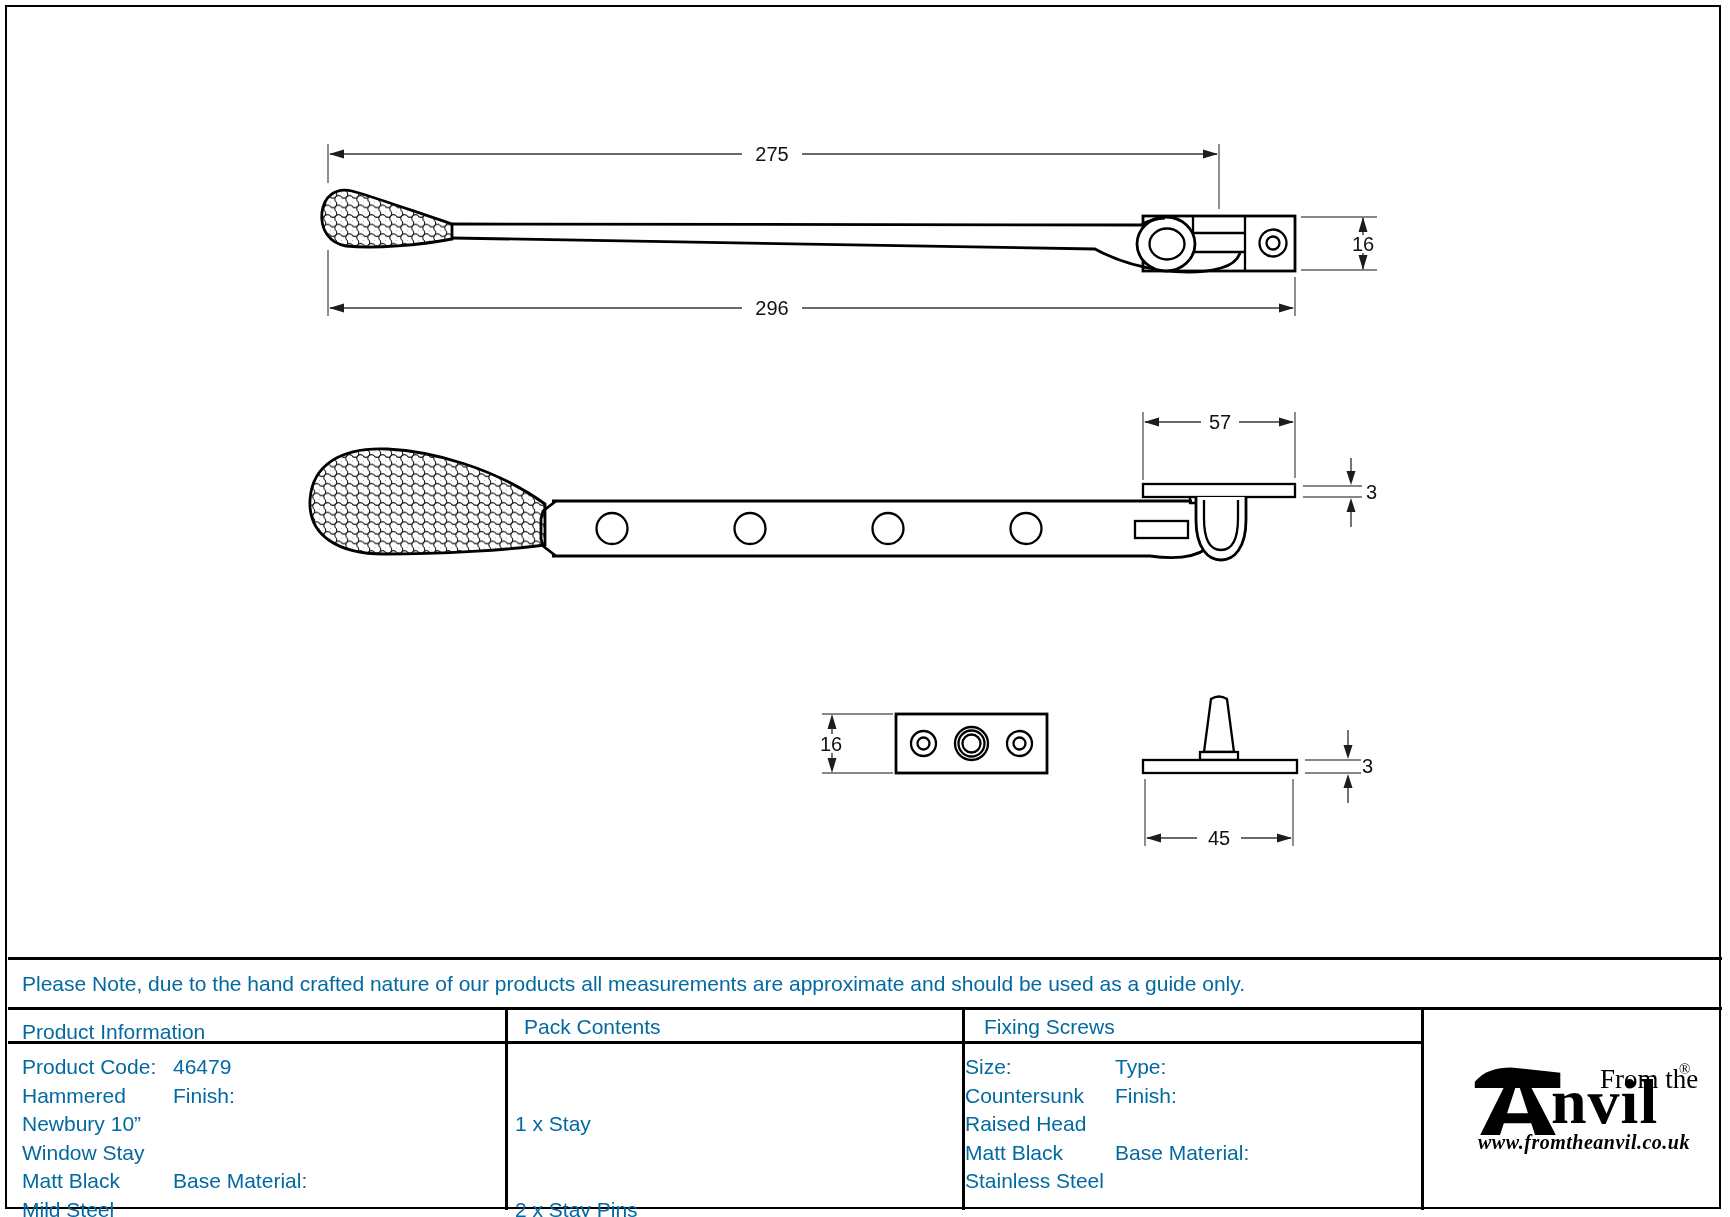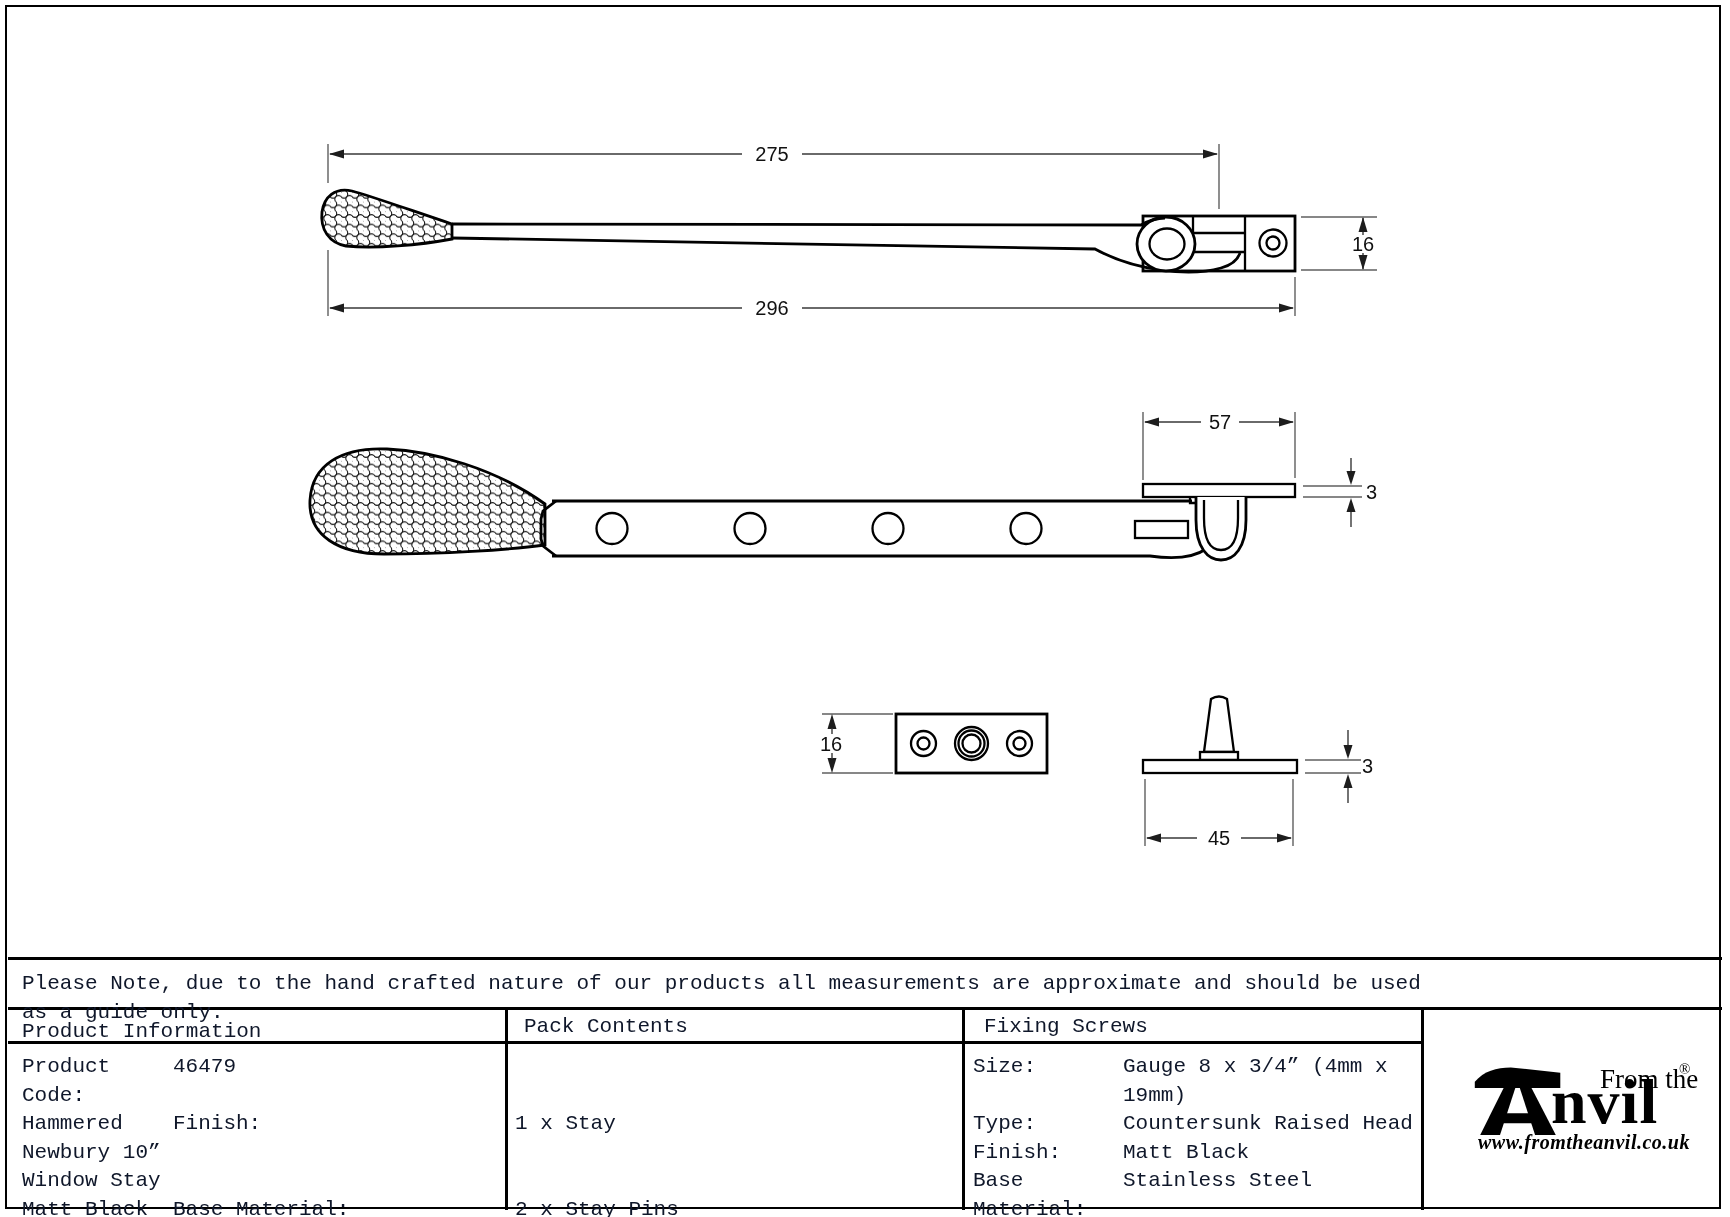--- a/index.html
+++ b/index.html
@@ -1,22 +1,22 @@
 <!DOCTYPE html>
 <html><head>
 <meta charset="utf-8">
 <style>
   html,body{margin:0;padding:0;background:#fff;}
   body{width:1730px;height:1217px;position:relative;overflow:hidden;
        font-family:"Liberation Sans",sans-serif;color:#000;}
   .frame{position:absolute;left:5px;top:5px;width:1716px;height:1204px;
          border:2.5px solid #000;box-sizing:border-box;}
   .hline,.vline{position:absolute;background:#000;}
-  .t{position:absolute;font-family:Liberation Mono, monospace;font-size:21px;
-     line-height:28.5px;color:#0f172a;white-space:pre-wrap;}
+  .t{position:absolute;font-family:Liberation Sans, sans-serif;font-size:21px;
+     line-height:28.5px;color:#0369a1;white-space:pre-wrap;}
   .hdr{font-size:21px;}
   .grid2{display:grid;}
   .pi-grid{grid-template-columns:151px 295px;}
   .fs-grid{grid-template-columns:150px 300px;}
   .grid2 div{line-height:28.5px;}
   svg text{font-family:"Liberation Sans",sans-serif;font-size:20px;fill:#111;}
   .mid{text-anchor:middle;}
   .ext{stroke:#5f5f5f;stroke-width:1.4;}
   .dim{stroke:#383838;stroke-width:1.4;}
   .arr{fill:#1d1d1d;stroke:none;}
@@ -202,23 +202,22 @@
   <div>Base Material:</div>
   <div>Mild Steel</div>
 </div>
 
 <div class="t" style="left:515px;top:1053px;">
   <div>1 x Stay</div>
   <div>2 x Stay Pins</div>
   
 </div>
 
-<div class="t grid2 fs-grid" style="left:965px;top:1053px;margin-left:8px;">
+<div class="t grid2 fs-grid" style="left:965px;top:1053px;">
   <div>Size:</div>
-  <div>Gauge 8 x 3/4” (4mm x 19mm)</div>
   <div>Type:</div>
   <div>Countersunk Raised Head</div>
   <div>Finish:</div>
   <div>Matt Black</div>
   <div>Base Material:</div>
   <div>Stainless Steel</div>
 </div>
 
 <div>
   <svg class="logo-anvil" width="90" height="74" viewBox="0 0 100 82">

